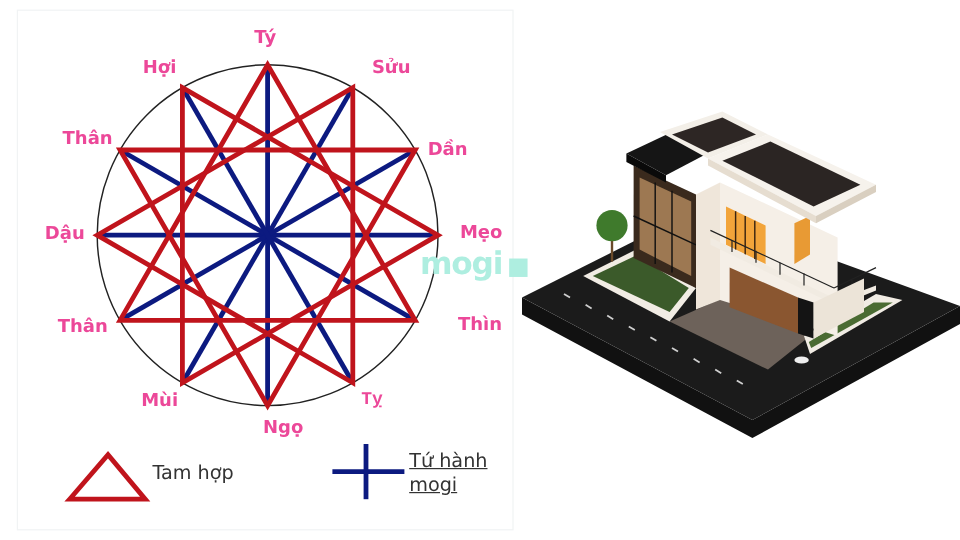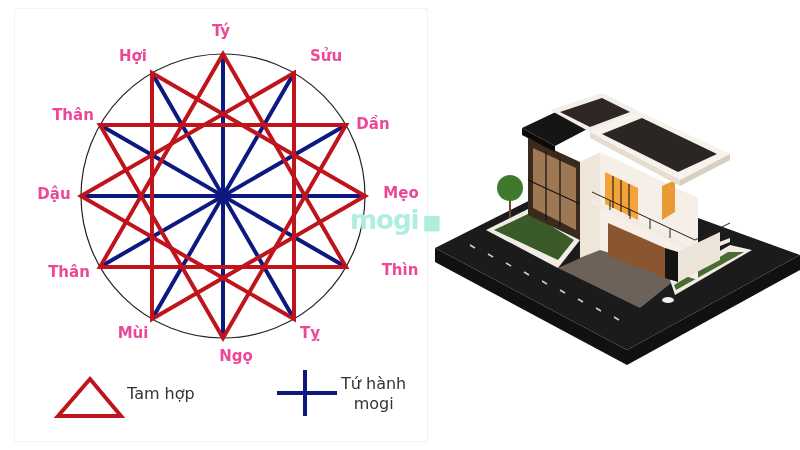--- a/index.html
+++ b/index.html
@@ -40,31 +40,31 @@
     <line x1="305" y1="370" x2="305" y2="416" stroke="#0c1a80" stroke-width="4"></line>
   </g>
 </svg>
 
 <div id="labels">
     <div class="zlabel" style="left: 221px; top: 31px;">Tý</div>
     <div class="zlabel" style="left: 306px; top: 56px; margin-left: 20px;">Sửu</div>
     <div class="zlabel" style="left: 373px; top: 124px;">Dần</div>
     <div class="zlabel" style="left: 388px; top: 193px; margin-left: 13px;">Mẹo</div>
     <div class="zlabel" style="left: 372px; top: 270px; margin-left: 28px;">Thìn</div>
-    <div class="zlabel" style="left: 310px; top: 333px;">Tỵ</div>
+    <div class="zlabel" style="left: 310px; top: 333px; font-family: Liberation Mono, monospace;">Tỵ</div>
     <div class="zlabel" style="left: 224px; top: 356px; margin-left: 12px;">Ngọ</div>
     <div class="zlabel" style="left: 133px; top: 333px;">Mùi</div>
     <div class="zlabel" style="left: 69px; top: 272px;">Thân</div>
     <div class="zlabel" style="left: 54px; top: 194px;">Dậu</div>
     <div class="zlabel" style="left: 73px; top: 115px;">Thân</div>
     <div class="zlabel" style="left: 133px; top: 56px;">Hợi</div>
   </div>
 
 <div class="legend-text" style="left:127px;top:384px;">Tam hợp</div>
-<div class="legend-text" style="left:341px;top:374px;text-align:center;">
+<div class="legend-text" style="left:341px;top:374px;text-decoration:underline;">
   <div>Tứ hành</div>
   <div>mogi</div>
 </div>
 
 <div class="watermark"><span>mogi</span><span style="font-size:20px;margin-left:4px;">■</span></div>
 
 <svg class="house" width="370" height="290" viewBox="0 0 370 290">
 
   <polygon points="5,168 197,270 370,175 370,190 197,285 5,182" fill="#111"></polygon>
   <polygon points="5,168 150,95 370,175 197,270" fill="#1b1b1b"></polygon>

